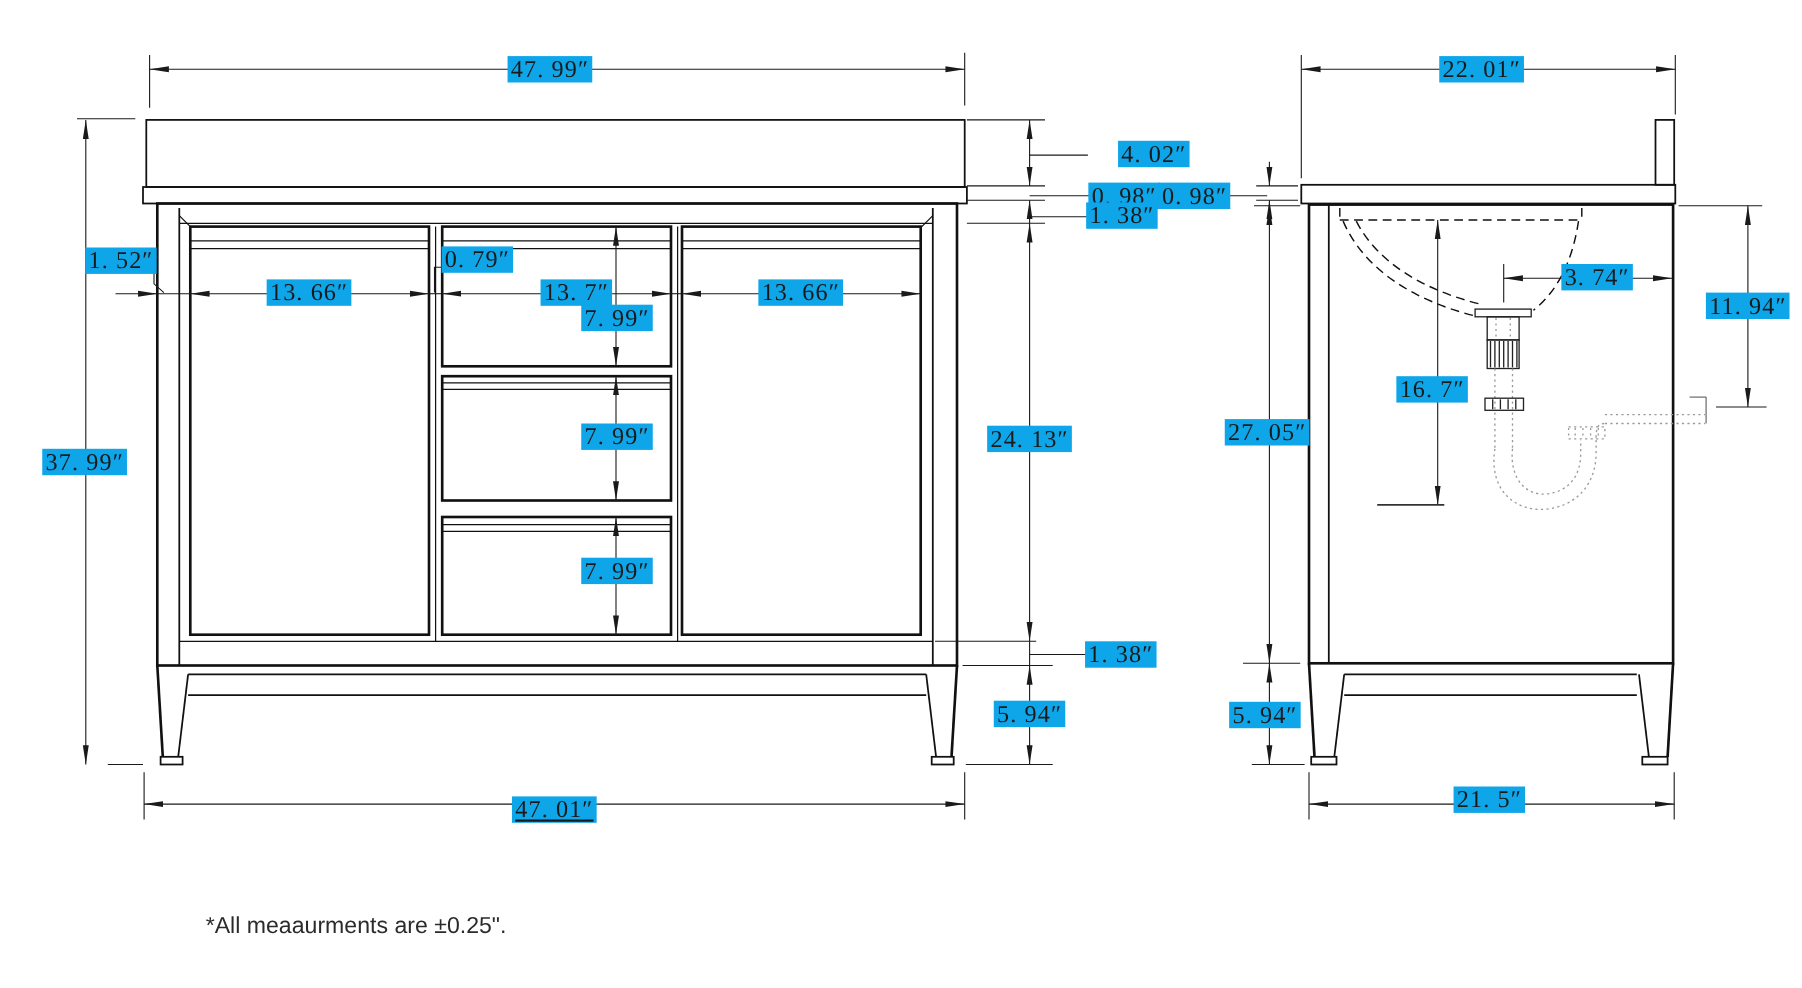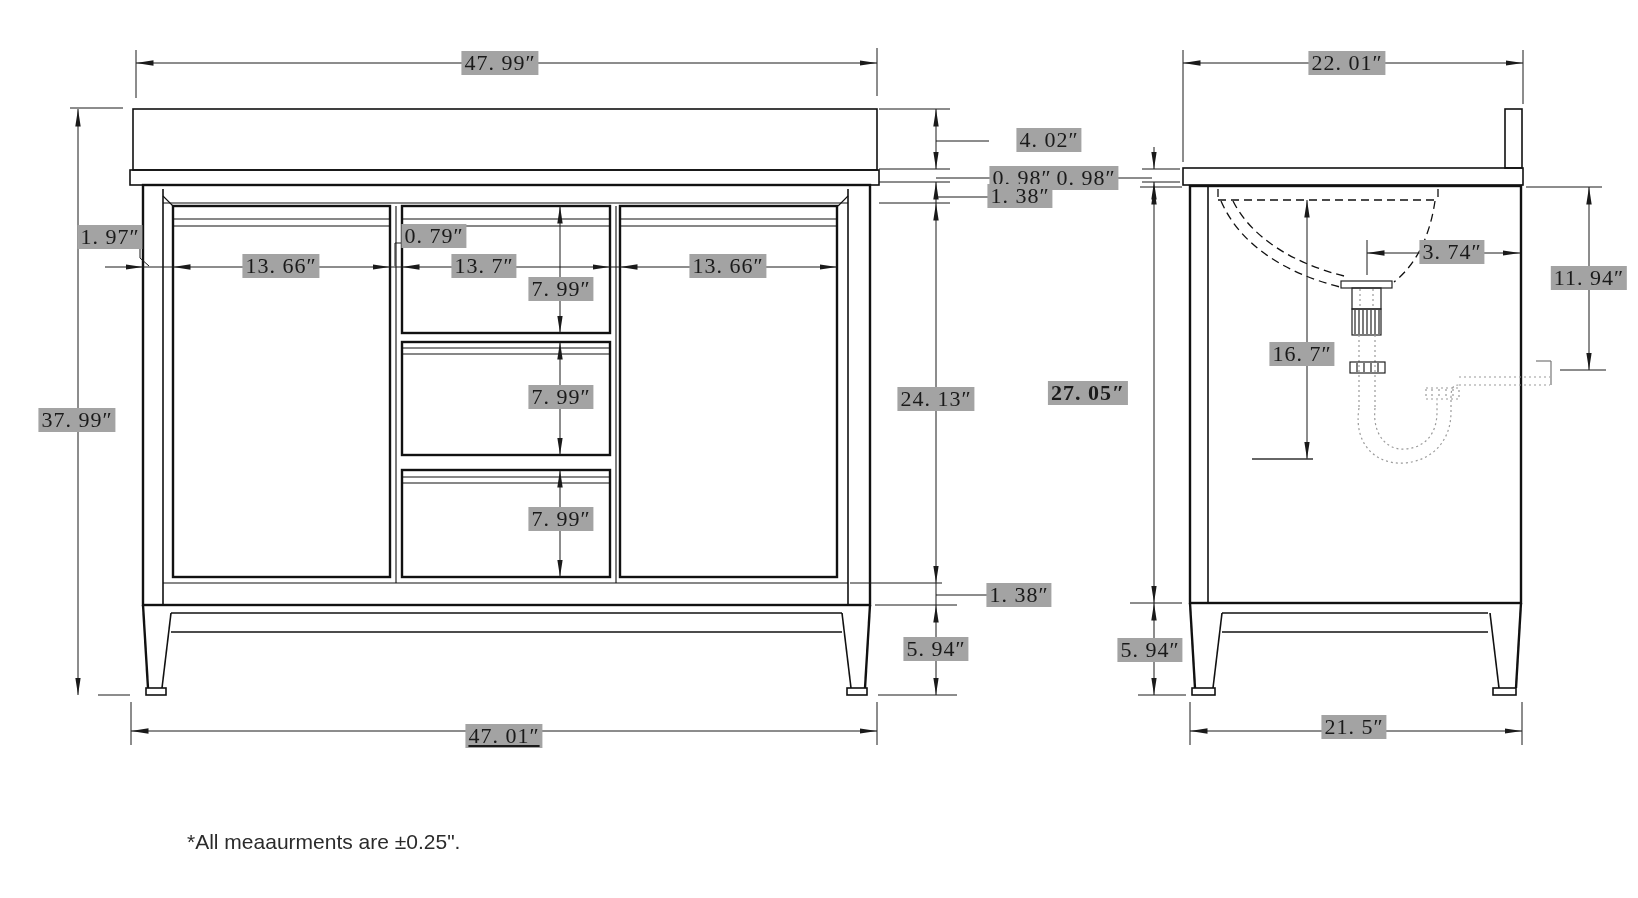--- a/index.html
+++ b/index.html
@@ -1,19 +1,19 @@
 <!DOCTYPE html>
 <html><head>
 <meta charset="utf-8">
 <style>
   html,body{margin:0;padding:0;background:#fff;}
   #stage{position:relative;width:1638px;height:898px;background:#ffffff;overflow:hidden;
          font-family:"Liberation Serif",serif;}
   #stage svg{position:absolute;left:0;top:0;}
-  .dimlabel{position:absolute;transform:translate(-50%,-50%);background:#a3a3a3;
+  .dimlabel{position:absolute;transform:translate(-50%,-50%);background:#0ea5e9;
             color:#1a1a1a;font-family:"Liberation Serif",serif;font-size:22px;
             line-height:1;white-space:nowrap;padding:1px 3px;letter-spacing:1px;}
   .note{position:absolute;color:#2b2b2b;font-family:"Liberation Sans",sans-serif;
         font-size:21px;white-space:nowrap;}
   
   .hv{stroke:#111;stroke-width:2.4;fill:none;}
   .md{stroke:#111;stroke-width:1.6;fill:none;}
   .ln{stroke:#111;stroke-width:1.1;fill:none;}
   .dim{stroke:#1a1a1a;stroke-width:1;fill:none;}
   .dsh{stroke:#111;stroke-width:1.3;fill:none;stroke-dasharray:8 5;}
@@ -232,31 +232,31 @@
 <div class="dimlabel" style="left:500px;top:63px;">47. 99″</div>
 <div class="dimlabel" style="left:77px;top:410px;margin-top:10px;">37. 99″</div>
 <div class="dimlabel" style="left:1022px;top:140px;margin-left:27px;">4. 02″</div>
 <div class="dimlabel" style="left:1022px;top:178px;">0. 98″</div>
 <div class="dimlabel" style="left:1086px;top:178px;">0. 98″</div>
 <div class="dimlabel" style="left:1020px;top:196px;">1. 38″</div>
 <div class="dimlabel" style="left:936px;top:399px;text-align:center;">24. 13″</div>
 <div class="dimlabel" style="left:1019px;top:595px;">1. 38″</div>
 <div class="dimlabel" style="left:936px;top:649px;">5. 94″</div>
 <div class="dimlabel" style="left:504px;top:736px;text-decoration:underline;">47. 01″</div>
-<div class="dimlabel" style="left:110px;top:237px;">1. 97″</div>
+<div class="dimlabel" style="left:110px;top:237px;">1. 52″</div>
 <div class="dimlabel" style="left:434px;top:236px;">0. 79″</div>
 <div class="dimlabel" style="left:281px;top:266px;">13. 66″</div>
-<div class="dimlabel" style="left:484px;top:266px;">13. 7″</div>
+<div class="dimlabel" style="left:524px;top:266px;">13. 7″</div>
 <div class="dimlabel" style="left:728px;top:266px;">13. 66″</div>
 <div class="dimlabel" style="left:561px;top:289px;">7. 99″</div>
 <div class="dimlabel" style="left:561px;top:397px;">7. 99″</div>
 <div class="dimlabel" style="left:561px;top:519px;">7. 99″</div>
 
 <div class="dimlabel" style="left:1347px;top:63px;text-align:center;">22. 01″</div>
-<div class="dimlabel" style="left:1088px;top:393px;font-weight:bold;">27. 05″</div>
+<div class="dimlabel" style="left:1152px;top:393px;">27. 05″</div>
 <div class="dimlabel" style="left:1302px;top:318px;margin-top:36px;">16. 7″</div>
 <div class="dimlabel" style="left:1452px;top:252px;">3. 74″</div>
 <div class="dimlabel" style="left:1589px;top:278px;font-family:Liberation Serif, serif;">11. 94″</div>
 <div class="dimlabel" style="left:1150px;top:650px;">5. 94″</div>
 <div class="dimlabel" style="left:1354px;top:727px;">21. 5″</div>
 
 <div class="note" style="left:187px;top:830px;">*All meaaurments are ±0.25".</div>
 
 </div>
 

